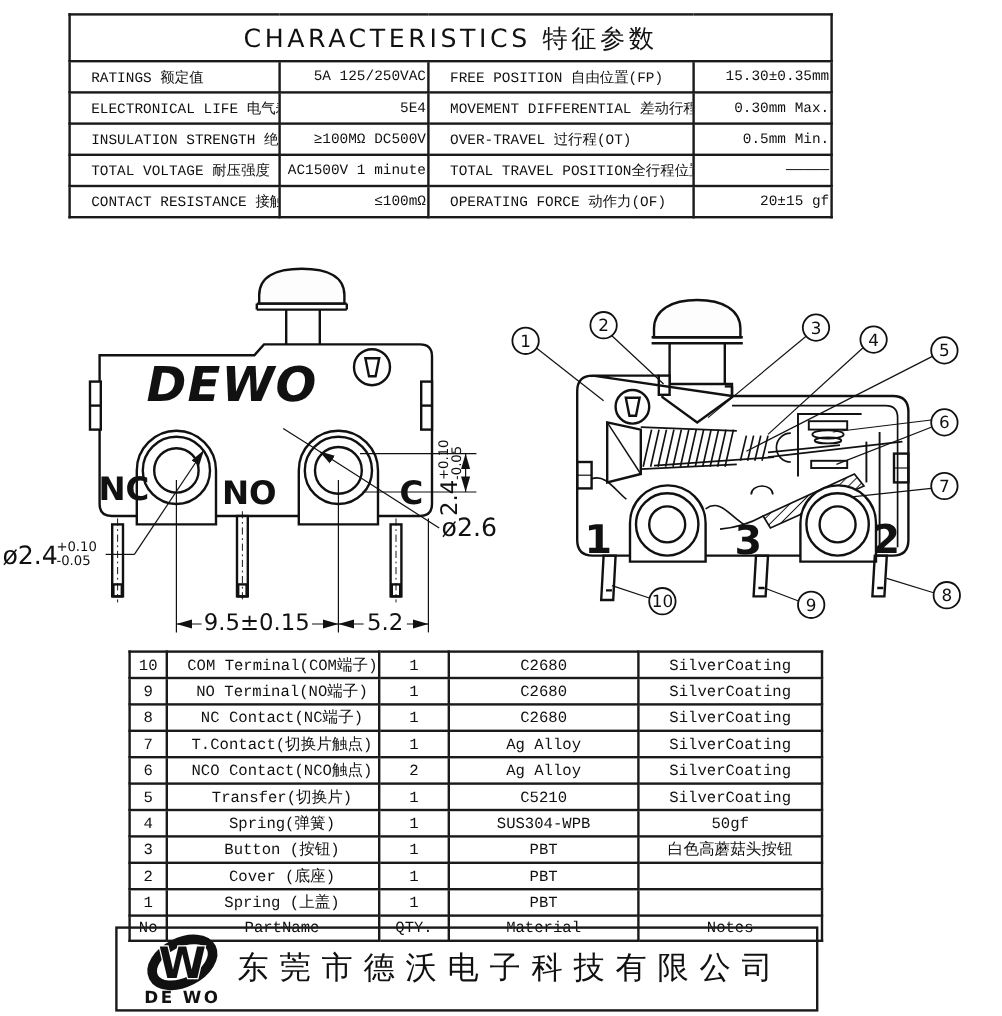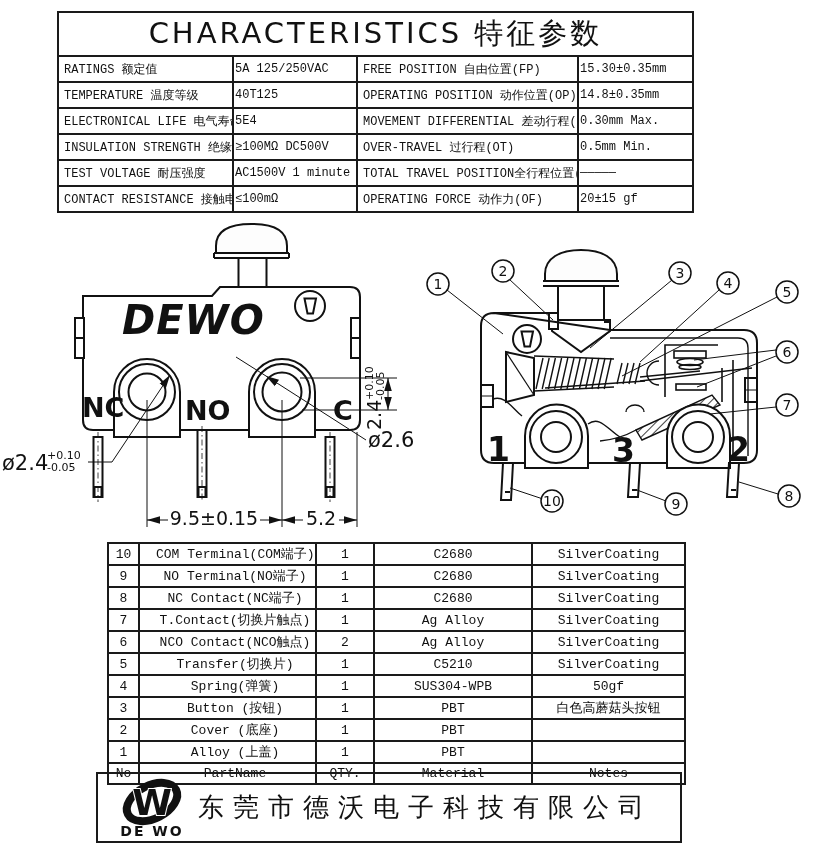--- a/index.html
+++ b/index.html
@@ -2,36 +2,36 @@
 <html><head>
 <meta charset="utf-8">
 <style>
   html,body{margin:0;padding:0;background:#ffffff;}
   .sheet{position:relative;width:835px;height:847px;background:#ffffff;overflow:hidden;
          font-family:"Liberation Mono", monospace;color:#111;}
   
   table{border-collapse:collapse;table-layout:fixed;}
   td,th{border:2px solid #1a1a1a;overflow:hidden;white-space:nowrap;}
   .char-table{position:absolute;left:57px;top:11px;width:635px;}
-  .char-table .title{height:35px;text-align:center;font-size:29px;letter-spacing:3px;
+  .char-table .title{height:35px;text-align:center;font-size:21px;letter-spacing:3px;
                      font-family:"DejaVu Sans", sans-serif;font-weight:500;}
   .char-table td{height:22px;font-size:12px;}
-  .c-lab{padding-left:5px;text-align:left;}
-  .c-val{text-align:left;font-size:13px;}
+  .c-lab{padding-left:17px;text-align:left;}
+  .c-val{text-align:right;font-size:13px;}
   .parts-table{position:absolute;left:107px;top:542px;width:577px;}
   .parts-table td{height:17px;font-size:13px;text-align:center;}
   .p-name{text-align:left;padding-left:16px;}
   
   .draw{position:absolute;left:0;top:0;width:835px;height:847px;pointer-events:none;}
   .draw text{font-family:"DejaVu Sans", sans-serif;fill:#111;}
   
   .footer{position:absolute;left:96px;top:772px;width:586px;height:71px;
           border:2px solid #1a1a1a;display:flex;align-items:center;box-sizing:border-box;}
   .logo{width:92px;height:62px;flex:0 0 auto;margin-left:8px;}
-  .co{flex:1;display:flex;flex-direction:row;line-height:1.15;}
+  .co{flex:1;display:flex;flex-direction:column;justify-content:center;line-height:1.15;}
   .co-cn{font-family:"DejaVu Sans", sans-serif;font-size:26px;letter-spacing:9px;white-space:nowrap;}
   .co-en{font-family:"Liberation Mono", monospace;font-size:19px;white-space:nowrap;}
 </style>
 </head>
 <body>
 
 <div class="sheet">
 
   <svg class="draw" viewBox="0 0 835 847">
     <defs>
@@ -239,39 +239,33 @@
         <tr>
           <td class="title" colspan="4">CHARACTERISTICS 特征参数</td>
         </tr>
     <tr>
           <td class="c-lab">RATINGS 额定值</td>
           <td class="c-val">5A 125/250VAC</td>
           <td class="c-lab">FREE  POSITION 自由位置(FP)</td>
           <td class="c-val">15.30±0.35mm</td>
         </tr>
     <tr>
-          <td class="c-lab">TEMPERATURE 温度等级</td>
-          <td class="c-val">40T125</td>
-          <td class="c-lab">OPERATING POSITION 动作位置(OP)</td>
-          <td class="c-val">14.8±0.35mm</td>
-        </tr>
-    <tr>
           <td class="c-lab">ELECTRONICAL LIFE 电气寿命</td>
           <td class="c-val">5E4</td>
           <td class="c-lab">MOVEMENT DIFFERENTIAL 差动行程(MD)</td>
           <td class="c-val">0.30mm Max.</td>
         </tr>
     <tr>
           <td class="c-lab">INSULATION STRENGTH 绝缘电阻</td>
           <td class="c-val">≥100MΩ DC500V</td>
           <td class="c-lab">OVER-TRAVEL 过行程(OT)</td>
           <td class="c-val">0.5mm Min.</td>
         </tr>
     <tr>
-          <td class="c-lab">TEST VOLTAGE 耐压强度</td>
+          <td class="c-lab">TOTAL VOLTAGE 耐压强度</td>
           <td class="c-val">AC1500V 1 minute</td>
           <td class="c-lab">TOTAL TRAVEL POSITION全行程位置(TTP)</td>
           <td class="c-val">─────</td>
         </tr>
     <tr>
           <td class="c-lab">CONTACT RESISTANCE 接触电阻</td>
           <td class="c-val">≤100mΩ</td>
           <td class="c-lab">OPERATING FORCE 动作力(OF)</td>
           <td class="c-val">20±15 gf</td>
         </tr>
@@ -345,21 +339,21 @@
         </tr>
     <tr>
           <td>2</td>
           <td class="p-name">Cover (底座)</td>
           <td>1</td>
           <td>PBT</td>
           <td></td>
         </tr>
     <tr>
           <td>1</td>
-          <td class="p-name">Alloy (上盖)</td>
+          <td class="p-name">Spring (上盖)</td>
           <td>1</td>
           <td>PBT</td>
           <td></td>
         </tr>
     <tr>
           <td>No</td>
           <td class="p-name">PartName</td>
           <td>QTY.</td>
           <td>Material</td>
           <td>Notes</td>

